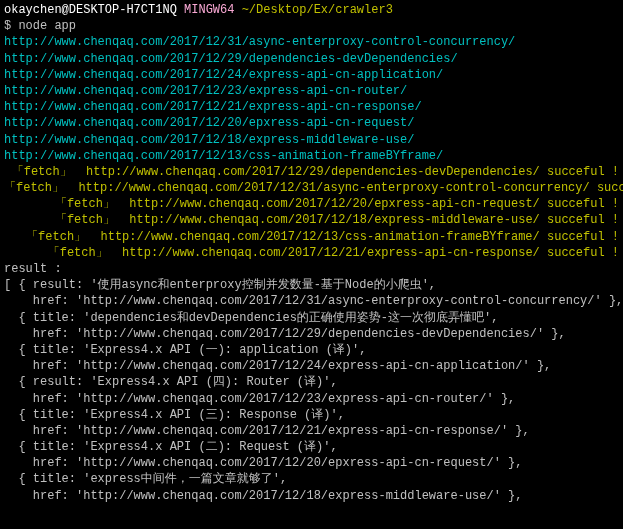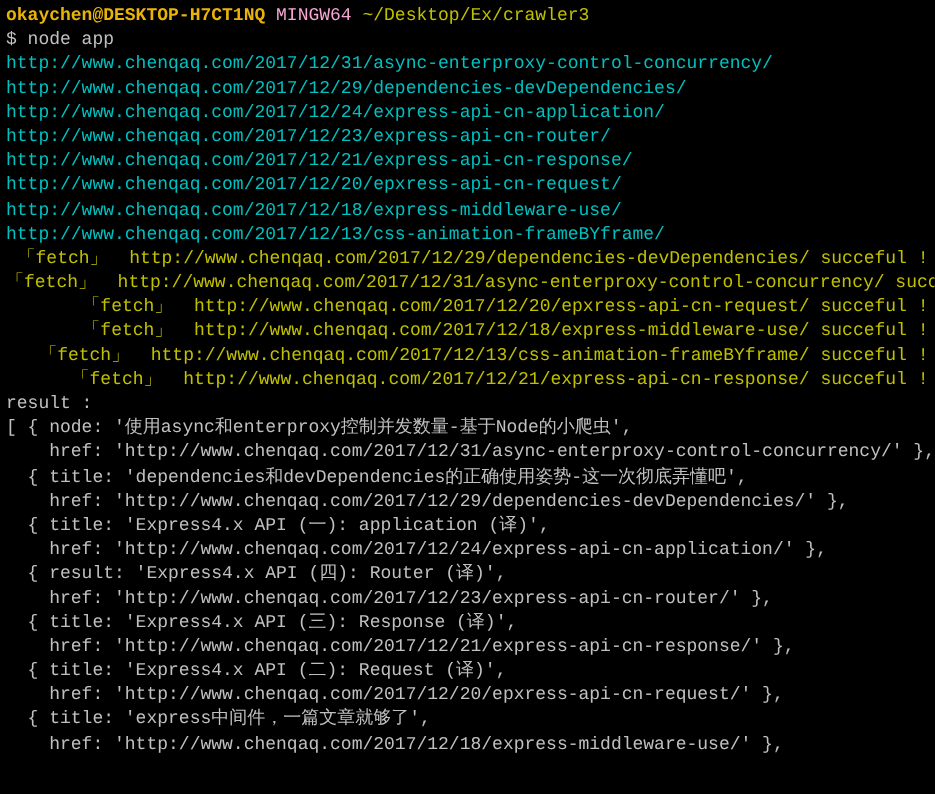--- a/index.html
+++ b/index.html
@@ -8,21 +8,21 @@
     background: #000000;
     font-family: Consolas, "Courier New", monospace;
     font-size: 12px;
     line-height: 1.35;
     color: #c0c0c0;
     width: 623px;
     box-sizing: border-box;
     white-space: nowrap;
     overflow: hidden;
   }
-  .green { color: #eab308; font-weight: bold; }
+  .green { color: #ffffff; }
   .magenta { color: #f9a8d4; }
   .yellow { color: #c0c000; text-align: right; }
   .cyan { color: #00c0c0; }
   .grey { color: #c0c0c0; }
   .line { white-space: pre; }
 </style>
 </head>
 <body>
 
 <div id="terminal">
@@ -36,21 +36,21 @@
     <div class="line cyan">http://www.chenqaq.com/2017/12/20/epxress-api-cn-request/</div>
     <div class="line cyan">http://www.chenqaq.com/2017/12/18/express-middleware-use/</div>
     <div class="line cyan">http://www.chenqaq.com/2017/12/13/css-animation-frameBYframe/</div>
     <div class="line yellow">「fetch」  http://www.chenqaq.com/2017/12/29/dependencies-devDependencies/ succeful !</div>
     <div class="line yellow">「fetch」  http://www.chenqaq.com/2017/12/31/async-enterproxy-control-concurrency/ succeful !</div>
     <div class="line yellow">「fetch」  http://www.chenqaq.com/2017/12/20/epxress-api-cn-request/ succeful !</div>
     <div class="line yellow">「fetch」  http://www.chenqaq.com/2017/12/18/express-middleware-use/ succeful !</div>
     <div class="line yellow">「fetch」  http://www.chenqaq.com/2017/12/13/css-animation-frameBYframe/ succeful !</div>
     <div class="line yellow">「fetch」  http://www.chenqaq.com/2017/12/21/express-api-cn-response/ succeful !</div>
     <div class="line grey">result :</div>
-    <div class="line grey">[ { node: '使用async和enterproxy控制并发数量-基于Node的小爬虫',</div>
+    <div class="line grey">[ { result: '使用async和enterproxy控制并发数量-基于Node的小爬虫',</div>
     <div class="line grey">    href: 'http://www.chenqaq.com/2017/12/31/async-enterproxy-control-concurrency/' },</div>
     <div class="line grey">  { title: 'dependencies和devDependencies的正确使用姿势-这一次彻底弄懂吧',</div>
     <div class="line grey">    href: 'http://www.chenqaq.com/2017/12/29/dependencies-devDependencies/' },</div>
     <div class="line grey">  { title: 'Express4.x API (一): application (译)',</div>
     <div class="line grey">    href: 'http://www.chenqaq.com/2017/12/24/express-api-cn-application/' },</div>
     <div class="line grey">  { result: 'Express4.x API (四): Router (译)',</div>
     <div class="line grey">    href: 'http://www.chenqaq.com/2017/12/23/express-api-cn-router/' },</div>
     <div class="line grey">  { title: 'Express4.x API (三): Response (译)',</div>
     <div class="line grey">    href: 'http://www.chenqaq.com/2017/12/21/express-api-cn-response/' },</div>
     <div class="line grey">  { title: 'Express4.x API (二): Request (译)',</div>

